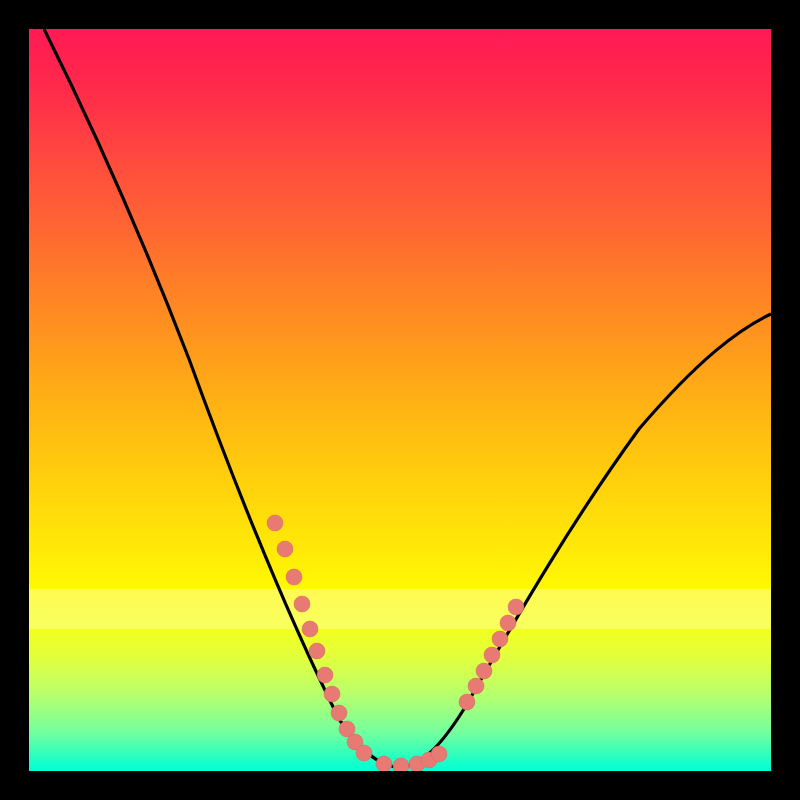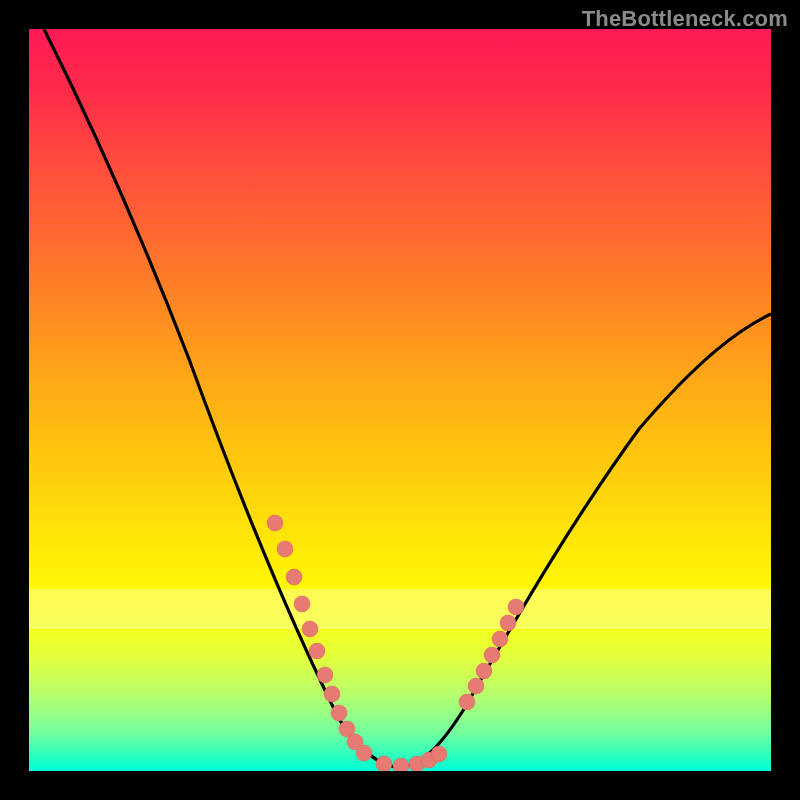--- a/index.html
+++ b/index.html
@@ -108,15 +108,14 @@
         <circle cx="455" cy="642" r="8"></circle>
         <circle cx="463" cy="626" r="8"></circle>
         <circle cx="471" cy="610" r="8"></circle>
         <circle cx="479" cy="594" r="8"></circle>
         <circle cx="487" cy="578" r="8"></circle>
       </g>
 
     </svg>
   </div>
 
-  <div class="watermark">TheBottleneck.com</div>
 
 </div>
 
 </body></html>

